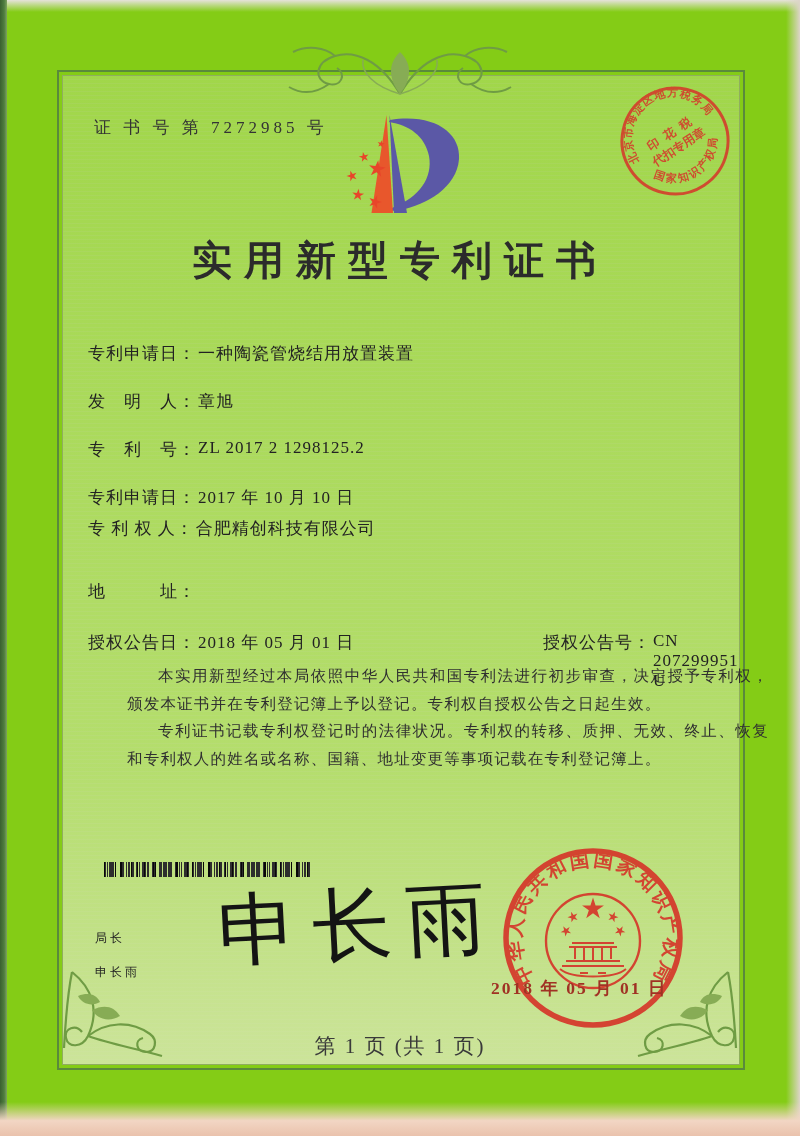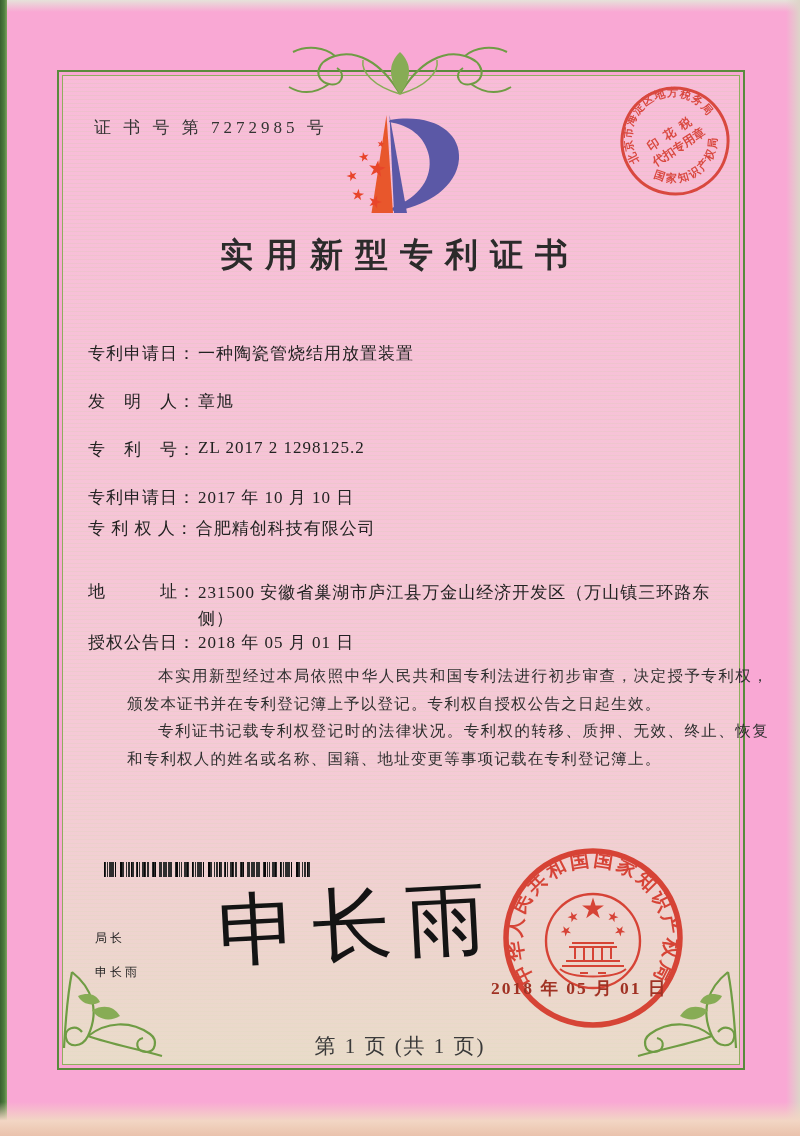--- a/index.html
+++ b/index.html
@@ -1,18 +1,18 @@
 <!DOCTYPE html>
 <html><head>
 <meta charset="utf-8">
 <style>
   html,body{margin:0;padding:0;}
   body{width:800px;height:1136px;overflow:hidden;background:#e9e7e1;
        font-family:"Liberation Serif","DejaVu Serif",serif;}
-  .photo{position:relative;width:800px;height:1136px;background:#f9a8d4;overflow:hidden;}
+  .photo{position:relative;width:800px;height:1136px;background:#84cc16;overflow:hidden;}
   
   .edge-left{position:absolute;left:0;top:0;width:7px;height:1136px;
              background:linear-gradient(90deg,#39602f,#4f7d40 60%,#7fa35f);}
   .edge-bottom{position:absolute;left:0;bottom:0;width:800px;height:34px;
                background:linear-gradient(180deg,rgba(246,227,214,0),#f2d6c4 55%,#eac2ac);}
   .edge-right{position:absolute;right:0;top:0;width:14px;height:1136px;
               background:linear-gradient(270deg,#ddd5c9,rgba(248,243,236,0));}
   .edge-top{position:absolute;left:0;top:0;width:800px;height:12px;
             background:linear-gradient(180deg,#e6e2da,rgba(248,243,236,0));}
 
@@ -21,21 +21,21 @@
          border:2.5px solid #5a8a3c;}
   .frame-inner{position:absolute;left:3px;top:3px;right:3px;bottom:3px;
          border:1px solid #8fae5e;
          background:
            linear-gradient(180deg,rgba(247,246,230,.25) 0%,rgba(240,243,216,.45) 70%,rgba(228,236,198,.75) 100%),
            repeating-linear-gradient(0deg,rgba(164,192,120,.16) 0 1px,rgba(255,255,255,0) 1px 4px);}
   .ornament{position:absolute;pointer-events:none;}
 
   .txt{position:absolute;color:#262626;}
   .certno{left:94px;top:116px;font-size:17px;letter-spacing:4px;color:#333;}
-  .title{left:0;top:233px;width:800px;text-align:center;font-size:33px;
+  .title{left:0;top:233px;width:800px;text-align:center;font-size:40px;
          font-weight:bold;letter-spacing:12px;color:#2b2b2b;}
   .field{position:absolute;left:88px;font-size:17px;letter-spacing:1px;color:#222;display:flex;}
   .field .lab{flex:0 0 auto;min-width:100px;}
   .field .val{margin-left:2px;}
   .addr-val{max-width:520px;line-height:26px;}
   .col2{position:absolute;left:455px;top:0;display:flex;font-size:17px;letter-spacing:1px;}
   .paras{position:absolute;left:88px;top:662px;width:642px;font-size:15.5px;
          line-height:27.5px;letter-spacing:1.2px;text-align:justify;color:#303030;margin-left:39px;}
   .paras p{margin:0;text-indent:2em;}
   .barcode{position:absolute;left:104px;top:862px;width:206px;height:15px;
@@ -157,25 +157,28 @@
   <div class="field" style="top:486px">
     <span class="lab">专利申请日：</span>
     <span class="val">2017 年 10 月 10 日</span>
   </div>
   <div class="field" style="top:517px">
     <span class="lab">专 利 权 人：</span>
     <span class="val">合肥精创科技有限公司</span>
   </div>
   <div class="field" style="top:580px">
     <span class="lab">地　　　址：</span>
-    <span class="val addr-val">231500 安徽省巢湖市庐江县万金山经济开发区（万山镇三环路东侧）</span>
   </div>
   <div class="field" style="top:631px;width:642px">
     <span class="lab">授权公告日：</span>
     <span class="val">2018 年 05 月 01 日</span>
+    <span class="col2">
+      <span class="lab" style="min-width:0">授权公告号：</span>
+      <span class="val">CN 207299951 U</span>
+    </span>
   </div>
 
   <div class="paras">
     <p>本实用新型经过本局依照中华人民共和国专利法进行初步审查，决定授予专利权，颁发本证书并在专利登记簿上予以登记。专利权自授权公告之日起生效。</p>
     <p>专利证书记载专利权登记时的法律状况。专利权的转移、质押、无效、终止、恢复和专利权人的姓名或名称、国籍、地址变更等事项记载在专利登记簿上。</p>
   </div>
 
   <div class="barcode"></div>
 
   <div class="director">

